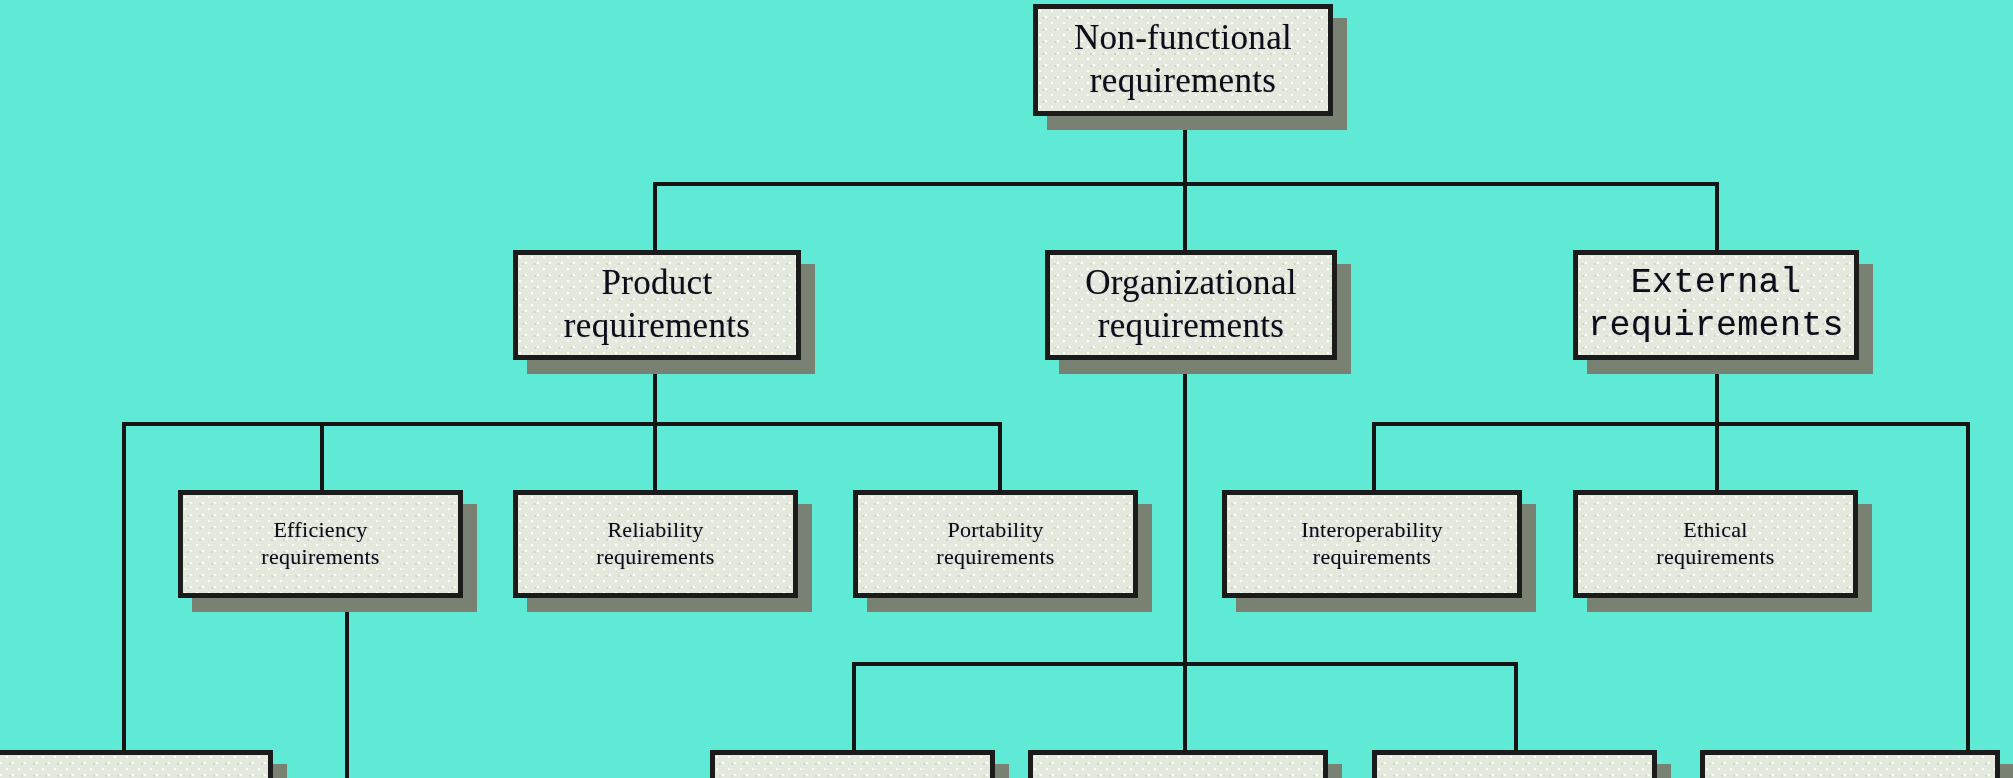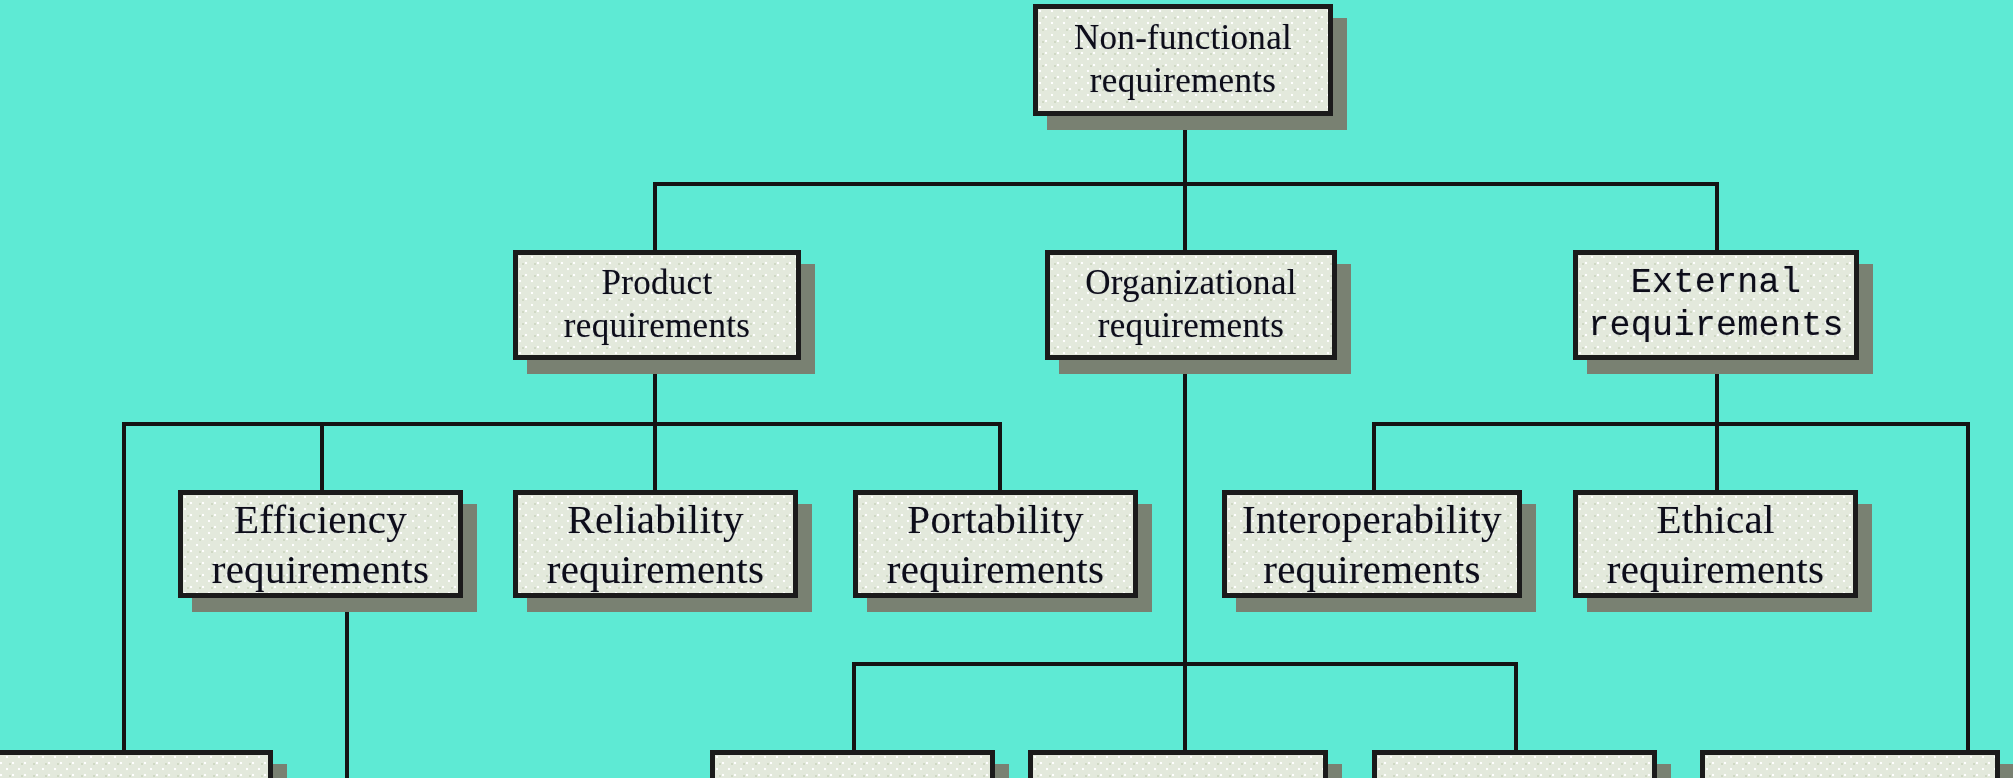--- a/index.html
+++ b/index.html
@@ -60,21 +60,21 @@
     text-align: center;
     color: #0d0d19;
     font-size: 34px;
     line-height: 1.22;
     letter-spacing: 0.3px;
     white-space: pre-line;
     text-shadow: 0 0 1px rgba(40,40,90,0.35);
   }
   .node.root .label,
   .node.lvl2 .label { font-size: 35px; }
-  .node.lvl3 .label { font-size: 41px; }
+  .node.lvl3 .label { font-size: 22px; }
 </style>
 </head>
 <body>
 
 <div id="canvas">
 
   <div class="line v" style="left:1183px; top:86px; height:100px;"></div>
 
   <div class="line h" style="left:653px; top:182px; width:1066px;"></div>
 

